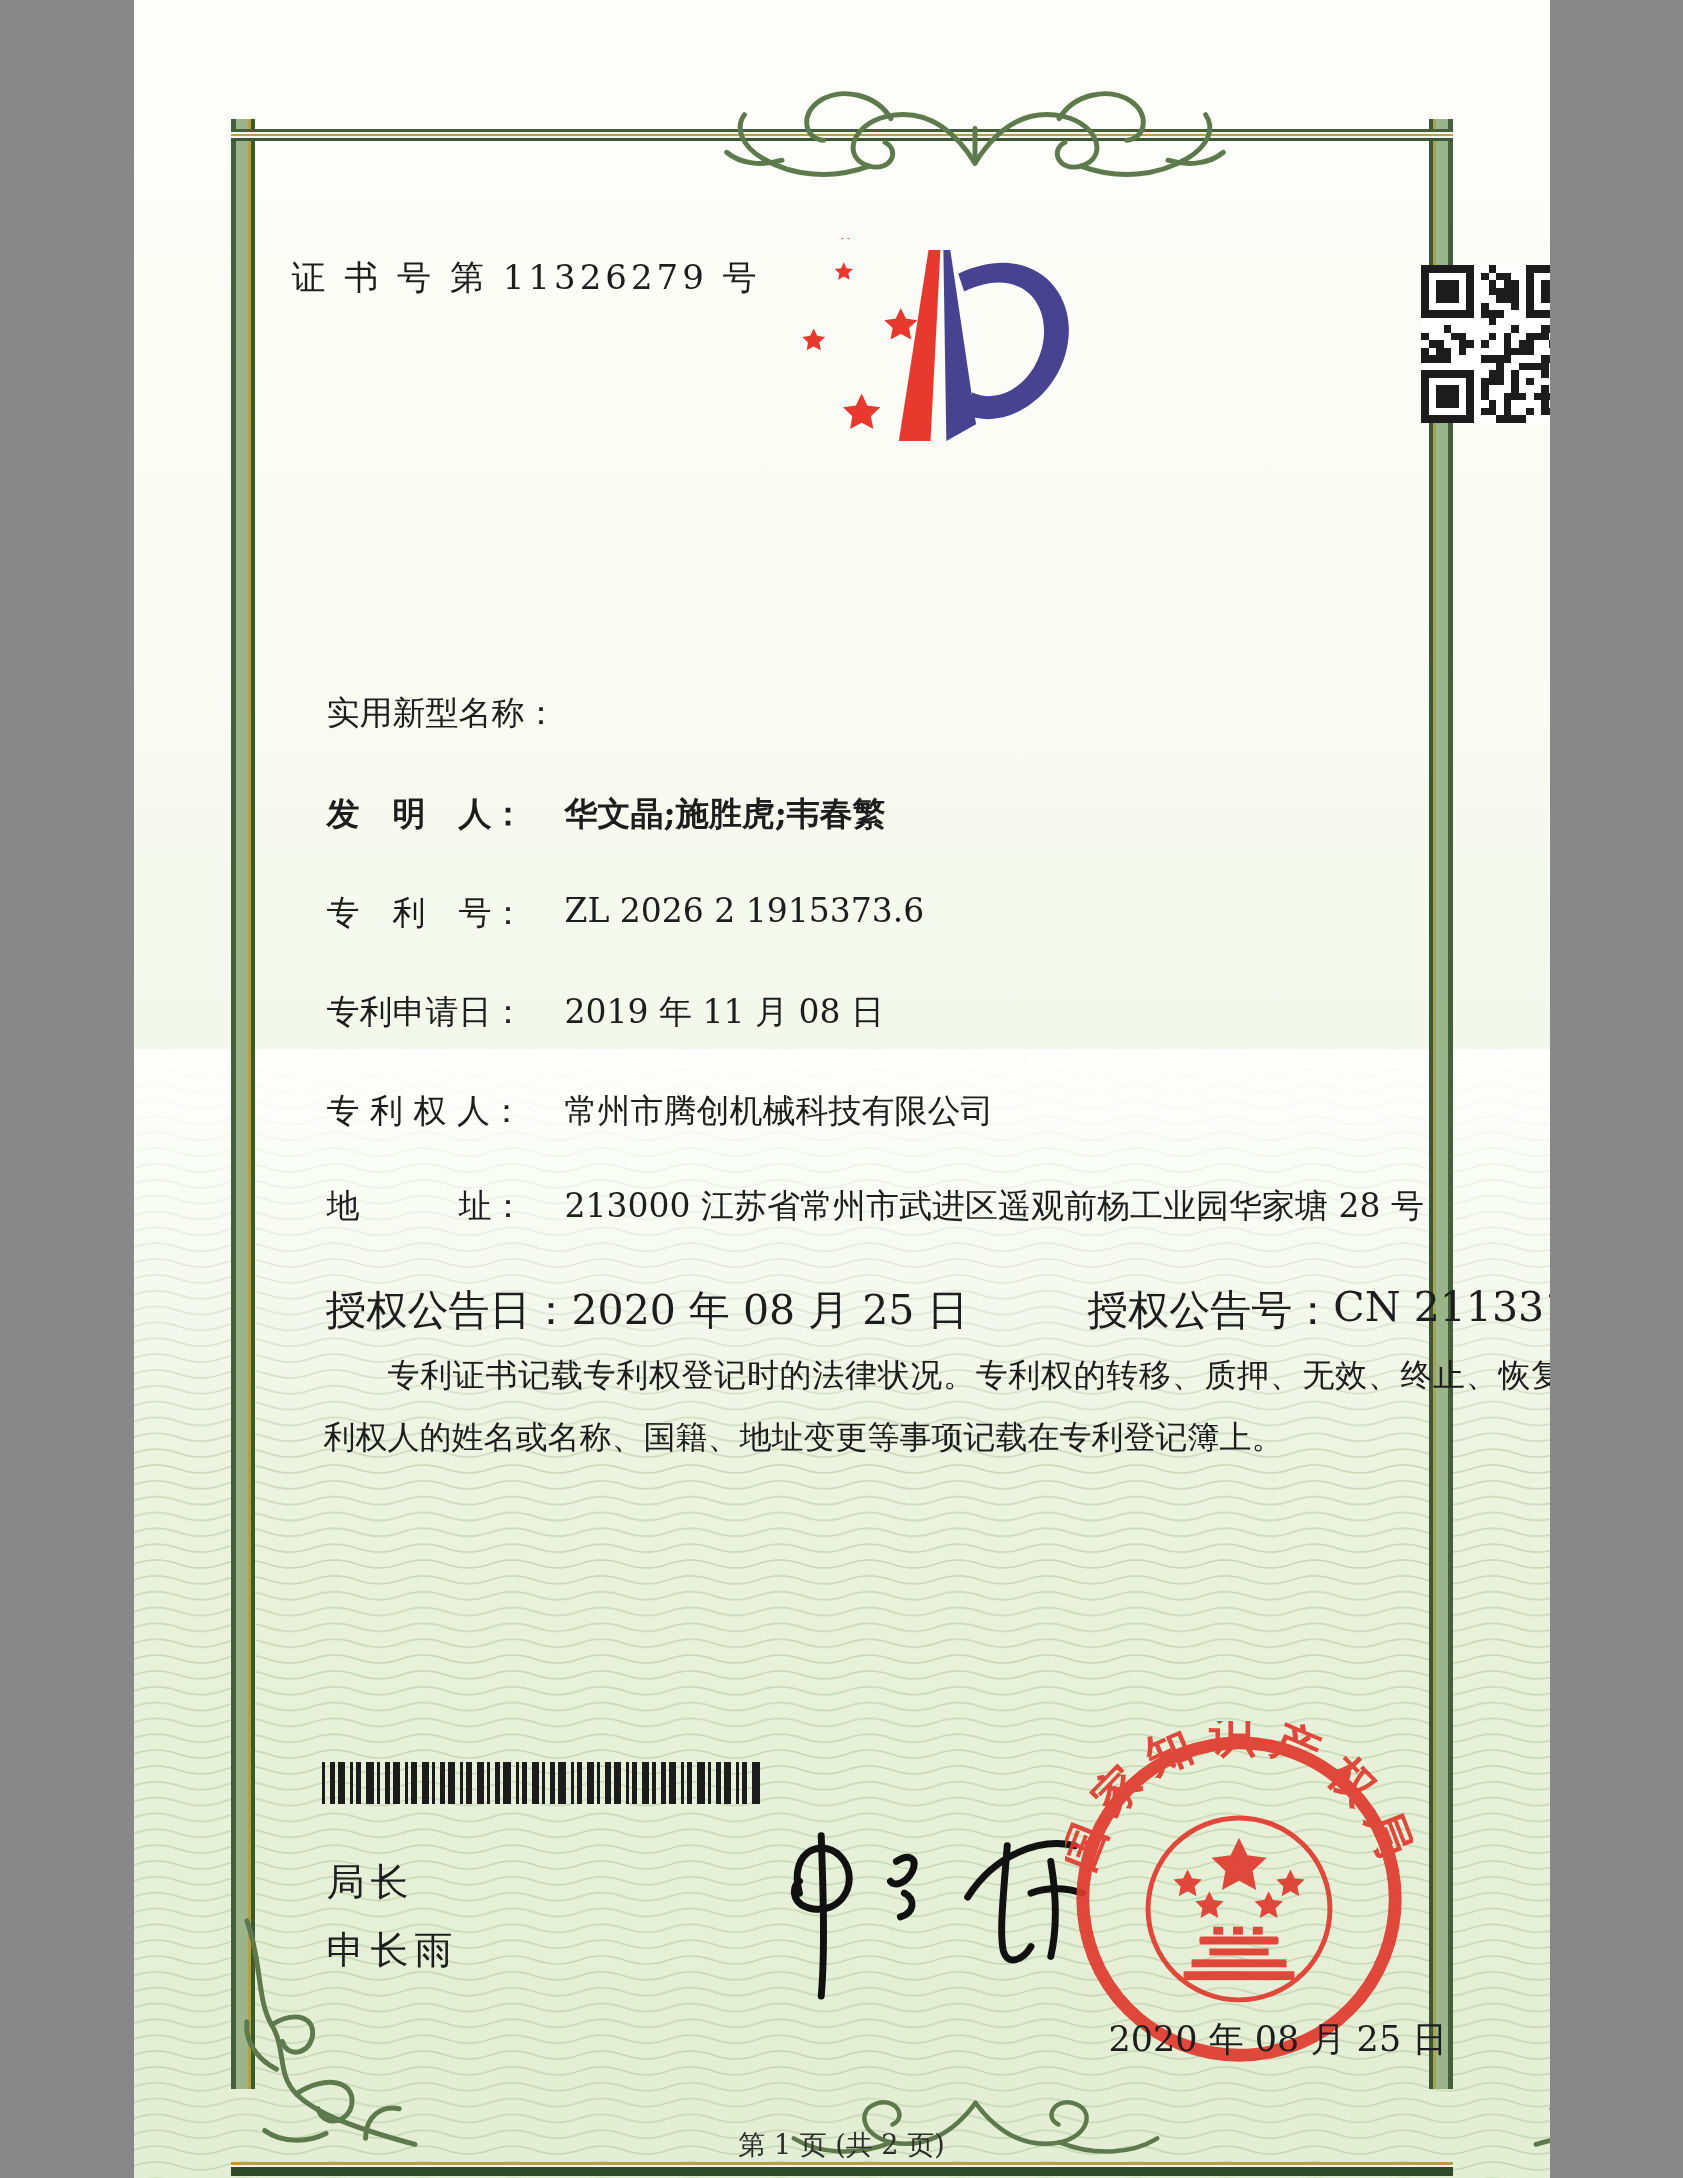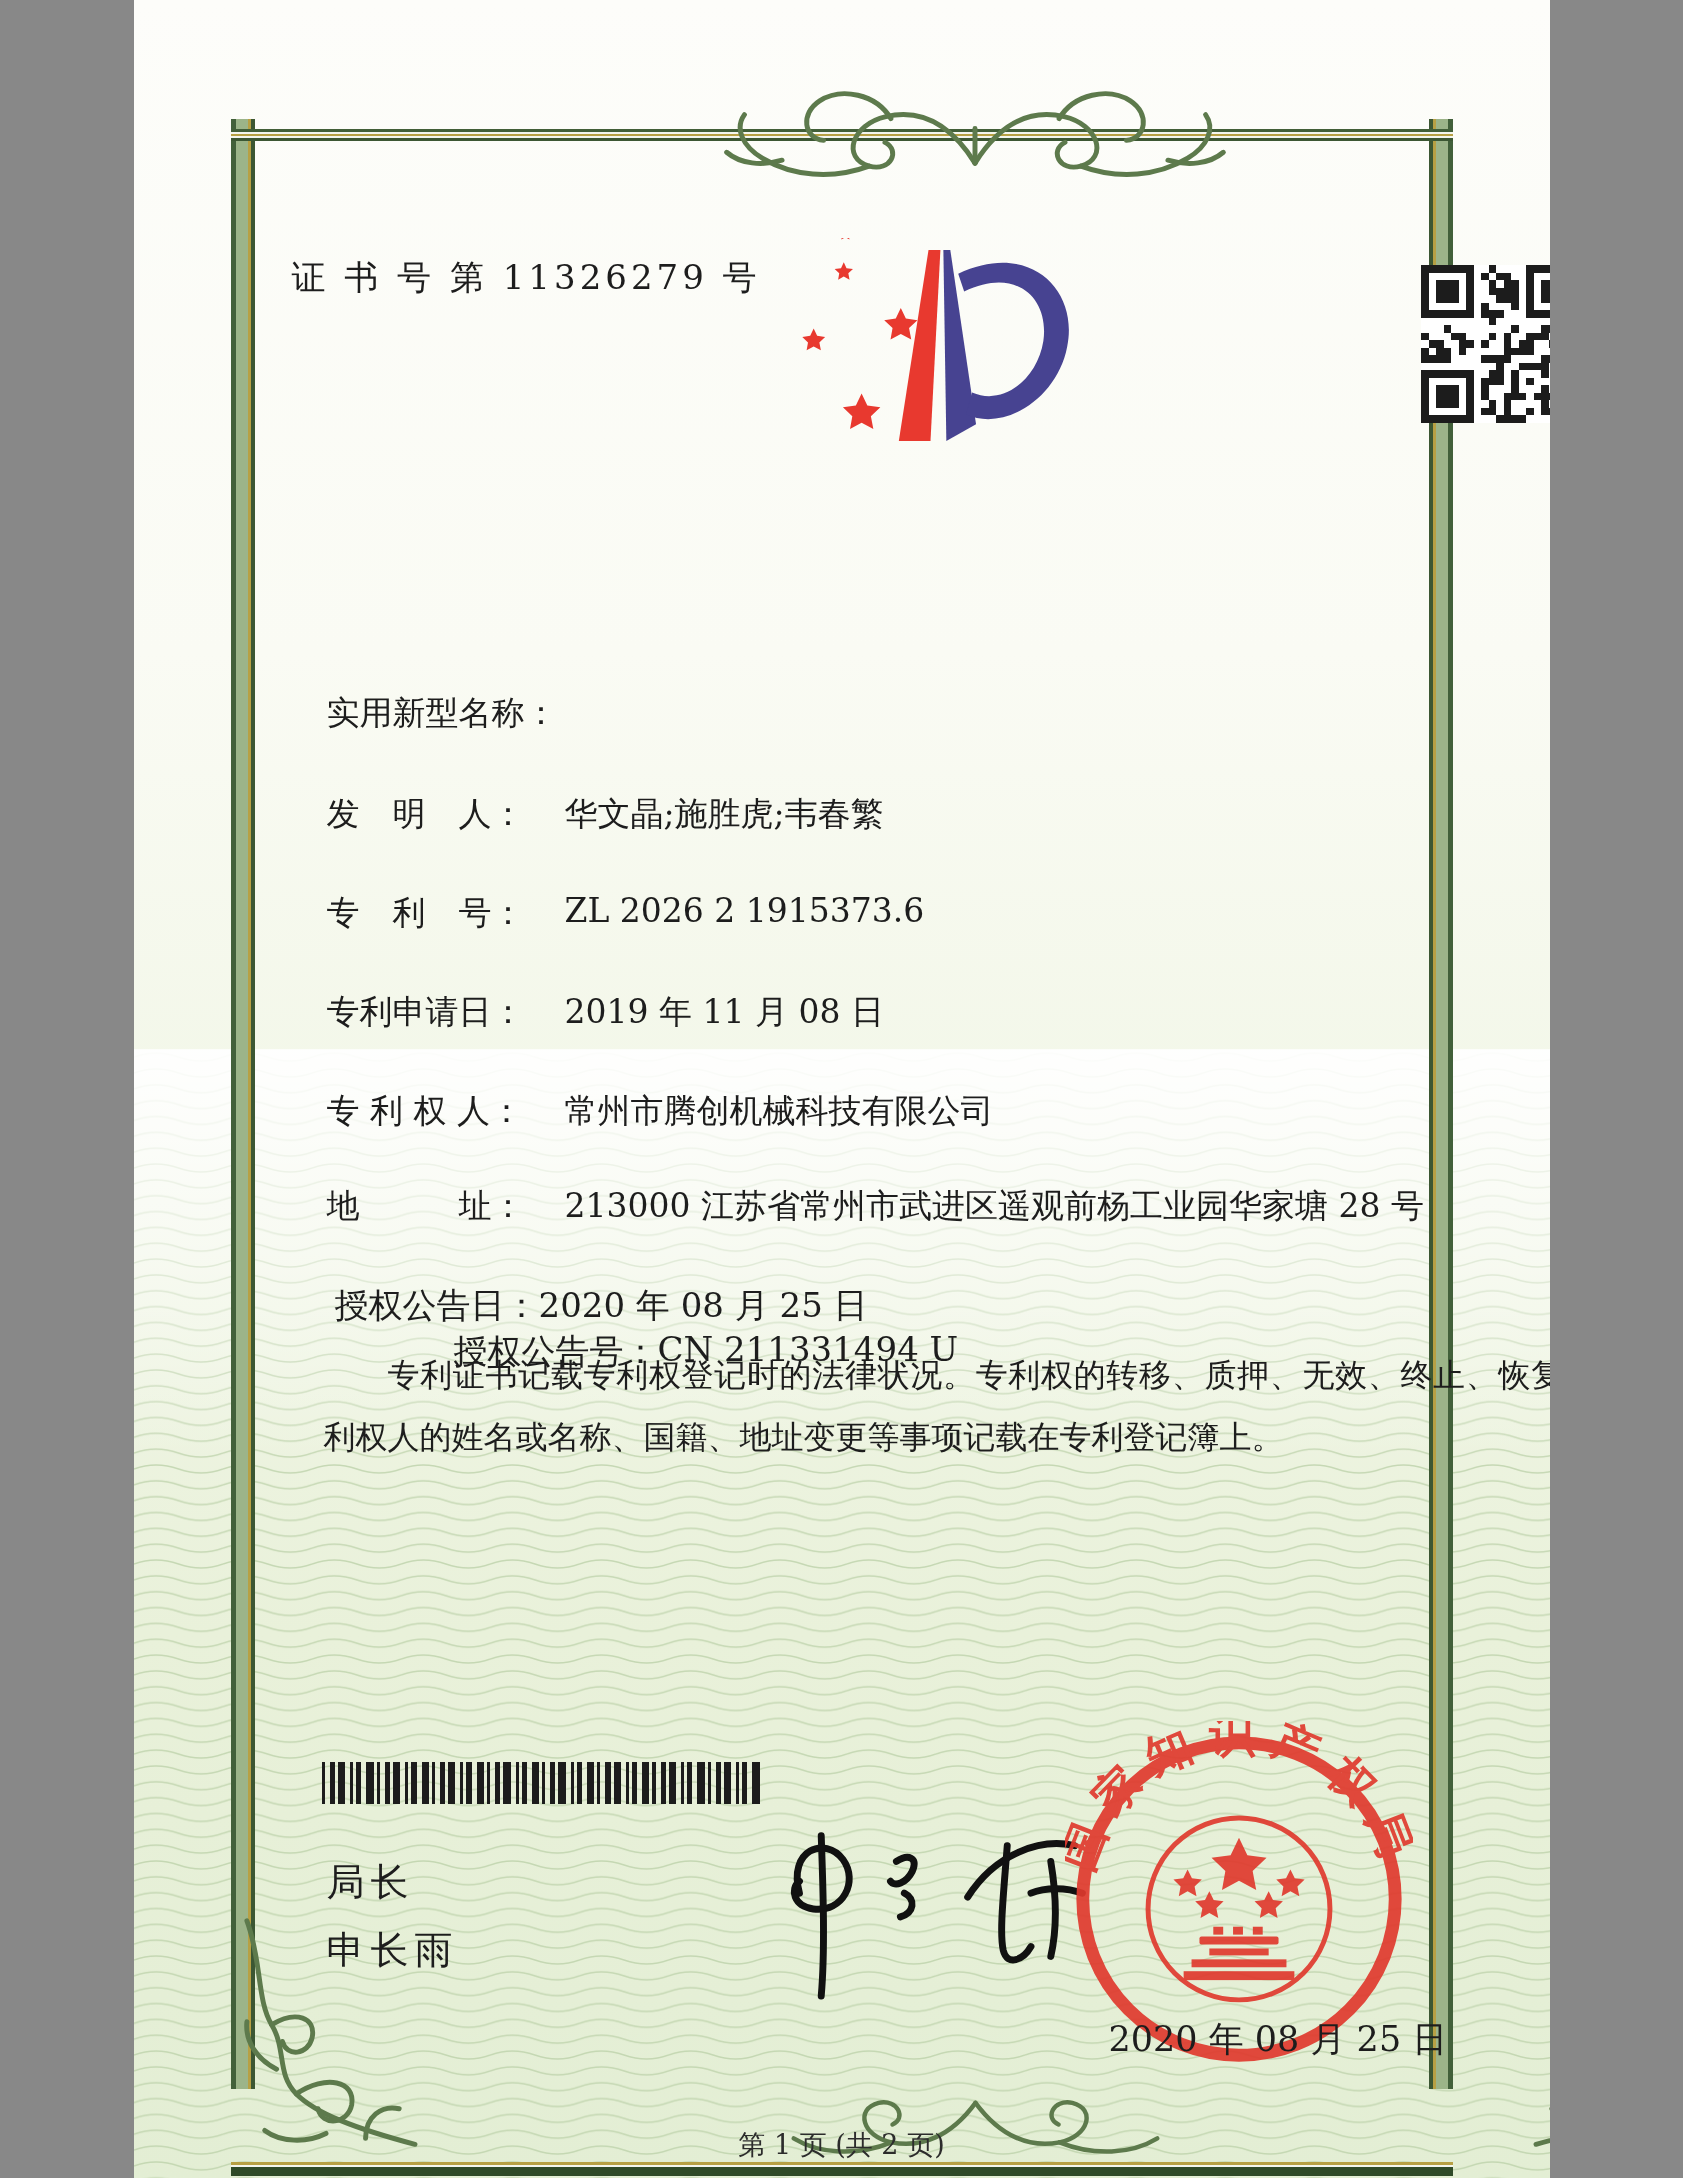--- a/index.html
+++ b/index.html
@@ -16,21 +16,21 @@
   .border-v.right{right:97px;transform:scaleX(-1);}
   .border-h-top{left:97px;right:97px;top:129px;height:12px;
     background:linear-gradient(180deg,#425f38 0 3px,#f4f6ee 3px 5px,#b7a044 5px 7px,#f4f6ee 7px 9px,#3c5733 9px 12px);}
   .border-h-bottom{left:97px;right:97px;top:2162px;height:14px;
     background:linear-gradient(180deg,#b7a044 0 3px,#f4f6ee 3px 5px,#2f4a28 5px 14px);}
   
   .cert-no{left:158px;top:255px;font-size:34px;letter-spacing:4px;}
   .title{left:0;right:0;top:495px;text-align:center;font-size:79px;font-weight:bold;letter-spacing:30px;margin:0;}
   .field{left:193px;width:1317px;display:flex;font-size:33px;white-space:nowrap;}
   .field .lbl{width:238px;flex:0 0 auto;}
-  .grant-row{left:201px;width:1317px;display:flex;font-size:34px;white-space:nowrap;flex-direction:column;}
+  .grant-row{left:192px;width:1317px;display:flex;font-size:41px;white-space:nowrap;}
   .grant-row .pair{display:flex;}
   .grant-row .pair.second{margin-left:119px;}
   .paras{left:190px;width:1305px;top:1344px;font-size:32px;line-height:62px;text-align:justify;}
   .paras p{margin:0;text-indent:2em;}
   .signer{left:193px;font-size:38px;letter-spacing:6px;}
   .seal-date{left:975px;top:2016px;font-size:35px;}
   .footer{left:0;right:0;top:2127px;text-align:center;font-size:27px;color:#2c2c2c;}
   .barcode{left:188px;top:1762px;width:447px;height:42px;display:flex;align-items:stretch;}
   .barcode i{display:block;height:100%;}
   .barcode i.b{background:#1c1c1c;}
@@ -246,21 +246,21 @@
       <rect x="16" y="2" width="3" height="3" fill="#1c1c1c"></rect>
       <rect x="0" y="14" width="7" height="7" fill="#1c1c1c"></rect>
       <rect x="1" y="15" width="5" height="5" fill="#fff"></rect>
       <rect x="2" y="16" width="3" height="3" fill="#1c1c1c"></rect>
     </svg>
 
 
   <div class="abs field" style="top:691px;">
     <span class="lbl">实用新型名称：</span>
   </div>
-  <div class="abs field" style="top:792px;">
+  <div class="abs field" style="top:792px;font-weight:bold;">
     <span class="lbl">发　明　人：</span>
     <span>华文晶;施胜虎;韦春繁</span>
   </div>
   <div class="abs field" style="top:891px;">
     <span class="lbl">专　利　号：</span>
     <span>ZL 2026 2 1915373.6</span>
   </div>
   <div class="abs field" style="top:990px;">
     <span class="lbl">专利申请日：</span>
     <span>2019 年 11 月 08 日</span>

